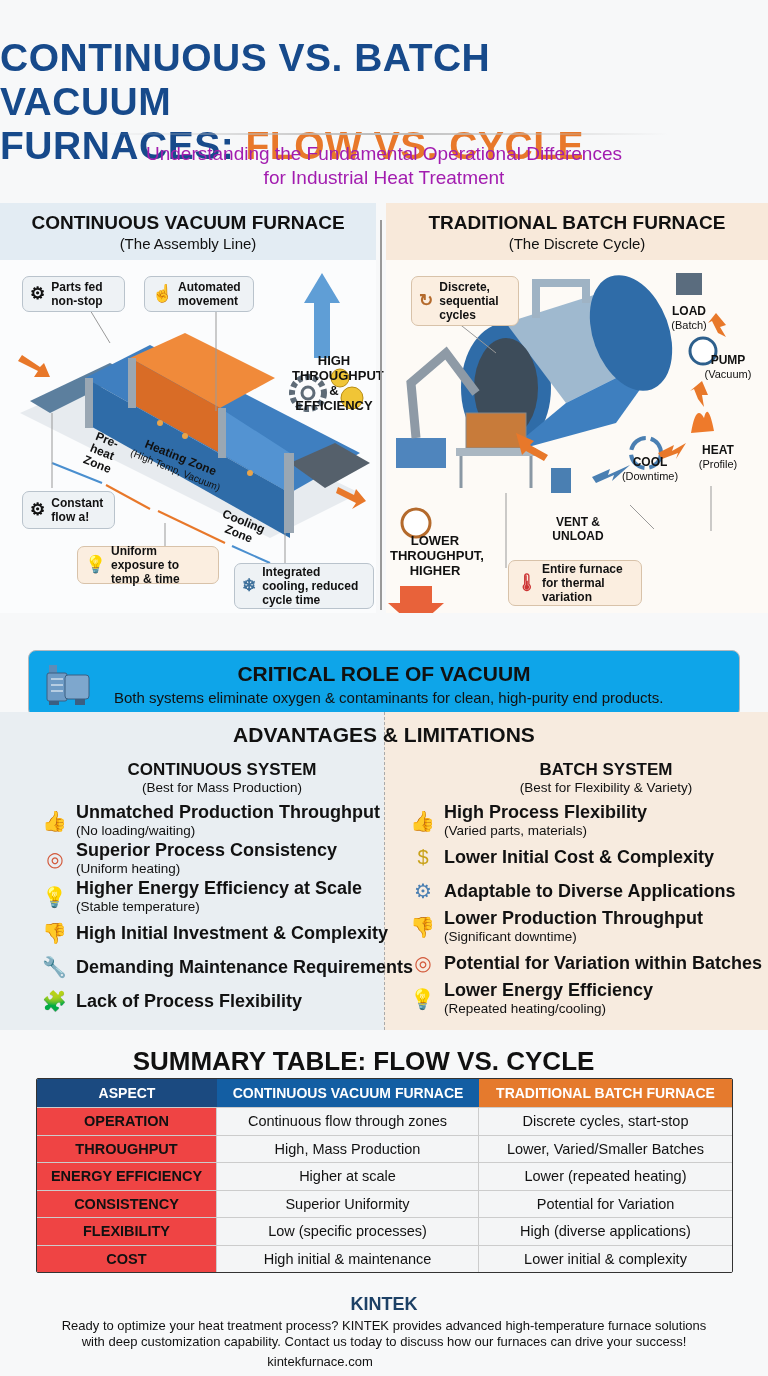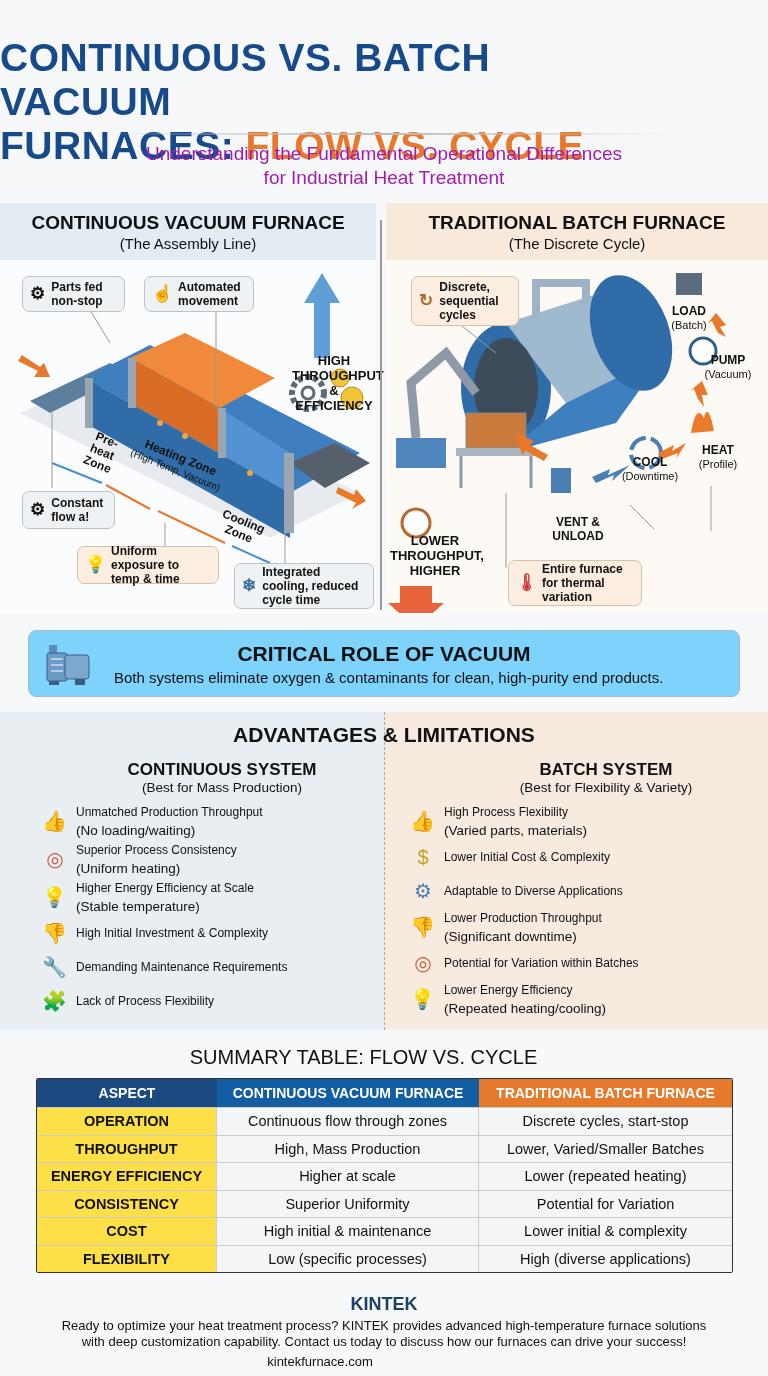--- a/index.html
+++ b/index.html
@@ -17,45 +17,45 @@
 .panel-head h2{font-size:19px;font-weight:800;line-height:22px}
 .panel-head p{font-size:15px;line-height:19px}
 .divider{position:absolute;top:220px;left:380px;width:2px;height:390px;background:#999}
 .callout{position:absolute;border:1px solid #b9c3cc;border-radius:7px;background:#eef2f5;font-size:12px;font-weight:600;line-height:14px;display:flex;align-items:center;gap:6px;padding:4px 7px}
 .callout.warm{background:#fbeee0;border-color:#d8c2a9}
 .callout .ic{font-size:17px;width:20px;text-align:center}
 .lbl{position:absolute;font-size:12px;font-weight:700;text-align:center;line-height:14px}
 .lbl small{display:block;font-weight:400;font-size:11px}
 .big-lbl{position:absolute;font-size:13px;font-weight:800;text-align:center;line-height:15px}
 .zone{position:absolute;font-size:12px;font-weight:700;transform:rotate(22deg);line-height:13px;text-align:center}
-.vac{position:absolute;top:630px;left:28px;width:712px;height:67px;background:#7dd3fc;border:1px solid #b3b8bd;border-radius:8px}
+.vac{position:absolute;top:650px;left:28px;width:712px;height:67px;background:#0ea5e9;border:1px solid #b3b8bd;border-radius:8px}
 .vac h3{position:absolute;top:11px;left:0;width:100%;text-align:center;font-size:21px;font-weight:800}
 .vac p{position:absolute;top:38px;left:85px;font-size:15px}
 .vac .pump{position:absolute;left:16px;top:10px}
 .adv{position:absolute;top:712px;height:318px}
 .adv.left{left:0;width:384px;background:#e9eef2}
 .adv.right{left:384px;width:384px;background:#f7ebdf;border-left:1px dashed #aaa}
 .adv-title{position:absolute;top:723px;left:0;width:768px;text-align:center;font-size:21px;font-weight:800}
 .sys{position:absolute;top:760px;text-align:center;width:444px}
 .sys h4{font-size:17px;font-weight:800;line-height:20px}
 .sys p{font-size:13.5px;line-height:16px}
 .items{position:absolute;top:802px}
 .item{display:flex;align-items:center;gap:8px;height:38px}
 .item.single{height:34px}
 .item .ic{width:26px;font-size:20px;text-align:center}
-.item b{display:block;font-size:12px;font-weight:400;line-height:17px}
+.item b{display:block;font-size:18px;font-weight:700;line-height:17px}
 .item span.sub{font-size:13.5px;line-height:16px}
-.sum-title{position:absolute;top:1046px;width:727px;text-align:center;font-size:20px;font-weight:400}
+.sum-title{position:absolute;top:1046px;width:727px;text-align:center;font-size:26px;font-weight:700}
 table{position:absolute;top:1078px;left:36px;width:697px;border-collapse:separate;border-spacing:0;border:1.5px solid #333;border-radius:2px;overflow:hidden;font-size:14.5px}
 th{height:28px;color:#fff;font-weight:700;font-size:14px}
 th.a{background:#1b4a80;width:180px}
 th.c{background:#135ea3;width:262px}
 th.b{background:#e57a2d}
 td{height:27.5px;text-align:center;border-top:1px solid #ccc;border-right:1px solid #ccc;background:#f4f5f6}
-td.asp{font-weight:700;background:#fde047}
+td.asp{font-weight:700;background:#ef4444}
 td:last-child{border-right:none}
 .brand{position:absolute;top:1294px;width:768px;text-align:center;font-size:18px;font-weight:800;color:#1d4166}
 .footer{position:absolute;top:1318px;width:768px;text-align:center;font-size:13px;line-height:16px}
 .site{position:absolute;top:1354px;width:640px;text-align:center;font-size:13px}
 svg{display:block}
 </style>
 </head>
 <body>
 
 <div class="title">
@@ -306,28 +306,28 @@
         <td class="asp">ENERGY EFFICIENCY</td>
         <td>Higher at scale</td>
         <td>Lower (repeated heating)</td>
       </tr>
     <tr>
         <td class="asp">CONSISTENCY</td>
         <td>Superior Uniformity</td>
         <td>Potential for Variation</td>
       </tr>
     <tr>
+        <td class="asp">FLEXIBILITY</td>
+        <td>Low (specific processes)</td>
+        <td>High (diverse applications)</td>
+      </tr>
+    <tr>
         <td class="asp">COST</td>
         <td>High initial &amp; maintenance</td>
         <td>Lower initial &amp; complexity</td>
-      </tr>
-    <tr>
-        <td class="asp">FLEXIBILITY</td>
-        <td>Low (specific processes)</td>
-        <td>High (diverse applications)</td>
       </tr>
   </tbody>
 </table>
 
 <div class="brand">KINTEK</div>
 <div class="footer">
   <div>Ready to optimize your heat treatment process? KINTEK provides advanced high-temperature furnace solutions</div>
   <div>with deep customization capability. Contact us today to discuss how our furnaces can drive your success!</div>
 </div>
 <div class="site">kintekfurnace.com</div>

